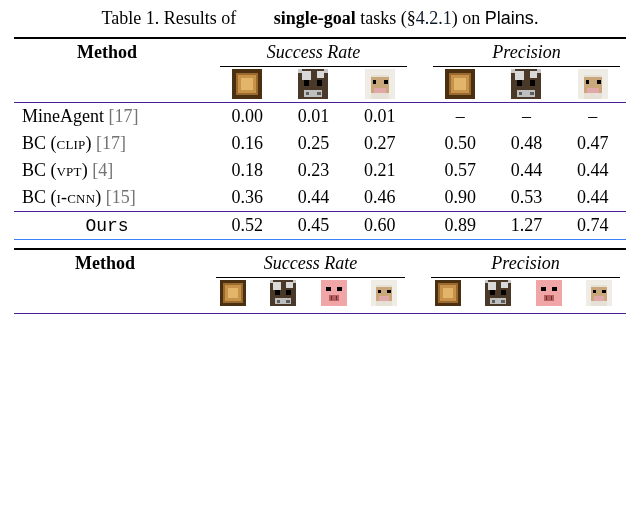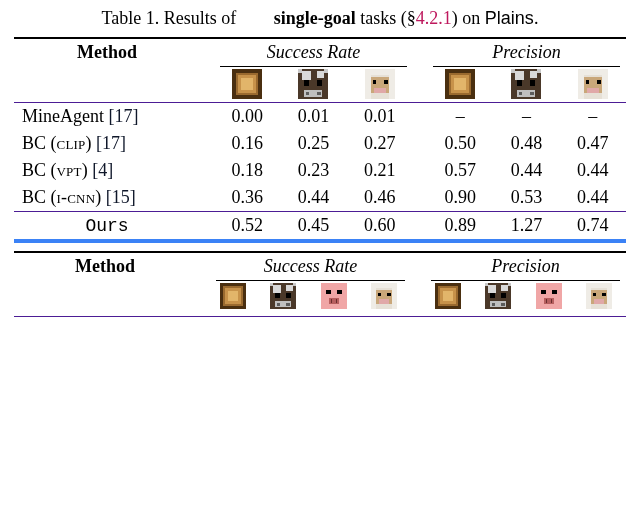--- a/index.html
+++ b/index.html
@@ -15,23 +15,23 @@
     width: 640px;
     padding: 6px 14px 0 14px;
     box-sizing: border-box;
   }
   .caption {
     text-align: center;
     font-size: 18px;
     margin: 2px 0 8px 0;
   }
   .caption .bold { font-weight: bold; margin-left: 33px; }
-  .caption .sec { color: #be185d; }
+  .caption .sec { color: #0f172a; }
   .caption .tt { font-family: Liberation Sans, sans-serif; }
-  .cite { color: #0f172a; }
+  .cite { color: #737373; }
   .sc { font-variant: small-caps; letter-spacing: 0.2px; }
 
   table.tbl {
     border-collapse: collapse;
     margin: 0 auto;
     width: 612px;
   }
   table.tbl td, table.tbl th {
     padding: 3px 8px;
     text-align: center;
@@ -46,21 +46,21 @@
   }
   table.tbl td.method {
     text-align: left;
     width: 170px;
   }
   .ital { font-style: italic; }
   .bold { font-weight: bold; }
   .our { font-family: "Courier New", Courier, monospace; font-weight: bold; text-align: center !important; }
 
   .rule-top    { border-top: 2px solid #000; }
-  .rule-bottom { border-bottom: 4px solid #3b82f6; }
+  .rule-bottom { border-bottom: 1px solid #3b82f6; }
   .rule-thin-b { border-bottom: 1px solid #4c1d95; }
 
   
   .grouprule td { padding: 0 !important; height: 0; }
   .grouprule .seg {
     position: relative;
     height: 0;
   }
   .grouprule .seg::after {
     content: "";

